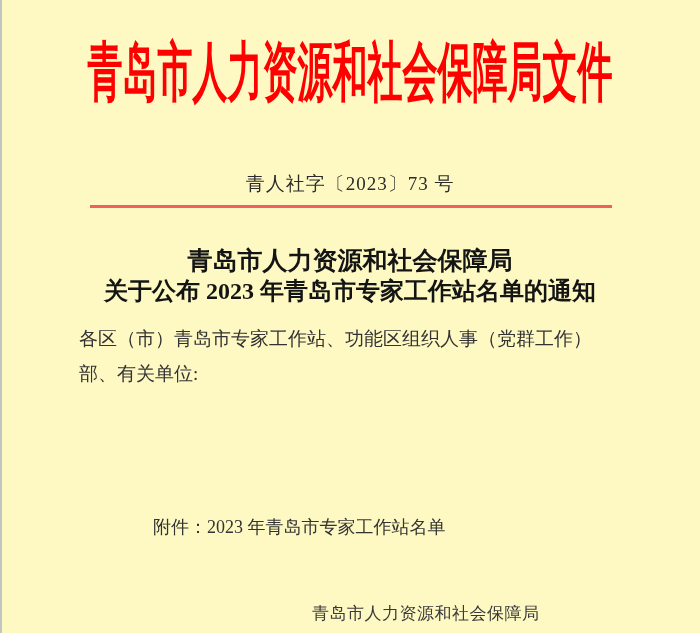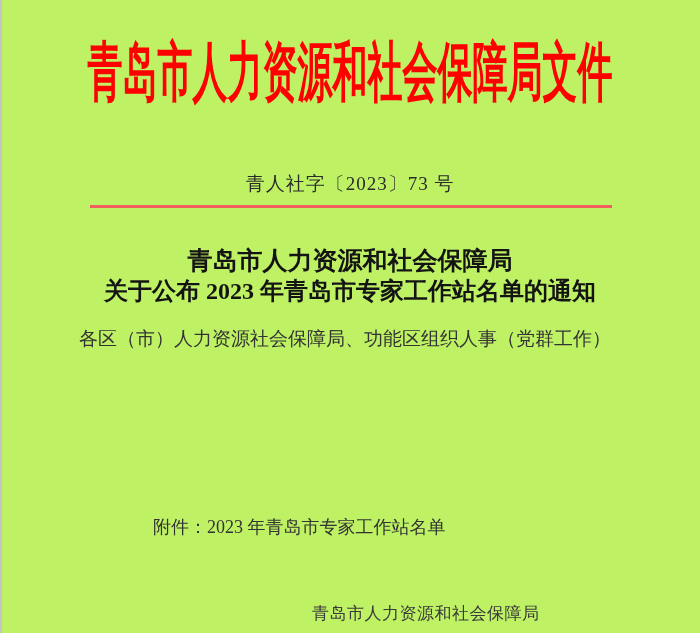--- a/index.html
+++ b/index.html
@@ -1,20 +1,20 @@
 <!DOCTYPE html>
 <html><head>
 <meta charset="utf-8">
 <style>
   html, body { margin: 0; padding: 0; background: #ffffff; }
   .page {
     position: relative;
     width: 700px;
     height: 633px;
-    background: #bef264;
+    background: #fef9c3;
     overflow: hidden;
     font-family: "Liberation Serif", "DejaVu Serif", serif;
     color: #333333;
   }
   .left-edge {
     position: absolute;
     left: 0; top: 0;
     width: 2px; height: 633px;
     background: #c4c4c4;
   }
@@ -110,20 +110,21 @@
   <div class="doc-number">青人社字〔2023〕73 号</div>
 
   <div class="divider"></div>
 
   <div class="title">
     <div class="title-line1">青岛市人力资源和社会保障局</div>
     <div class="title-line2">关于公布 2023 年青岛市专家工作站名单的通知</div>
   </div>
 
   <div class="body-text">
-    <div class="line">各区（市）人力资源社会保障局、功能区组织人事（党群工作）</div>
+    <div class="line">各区（市）青岛市专家工作站、功能区组织人事（党群工作）</div>
+    <div class="line">部、有关单位:</div>
   </div>
 
   <div class="attachment">附件：2023 年青岛市专家工作站名单</div>
 
   <div class="signature">青岛市人力资源和社会保障局</div>
 
 </div>
 
 </body></html>

